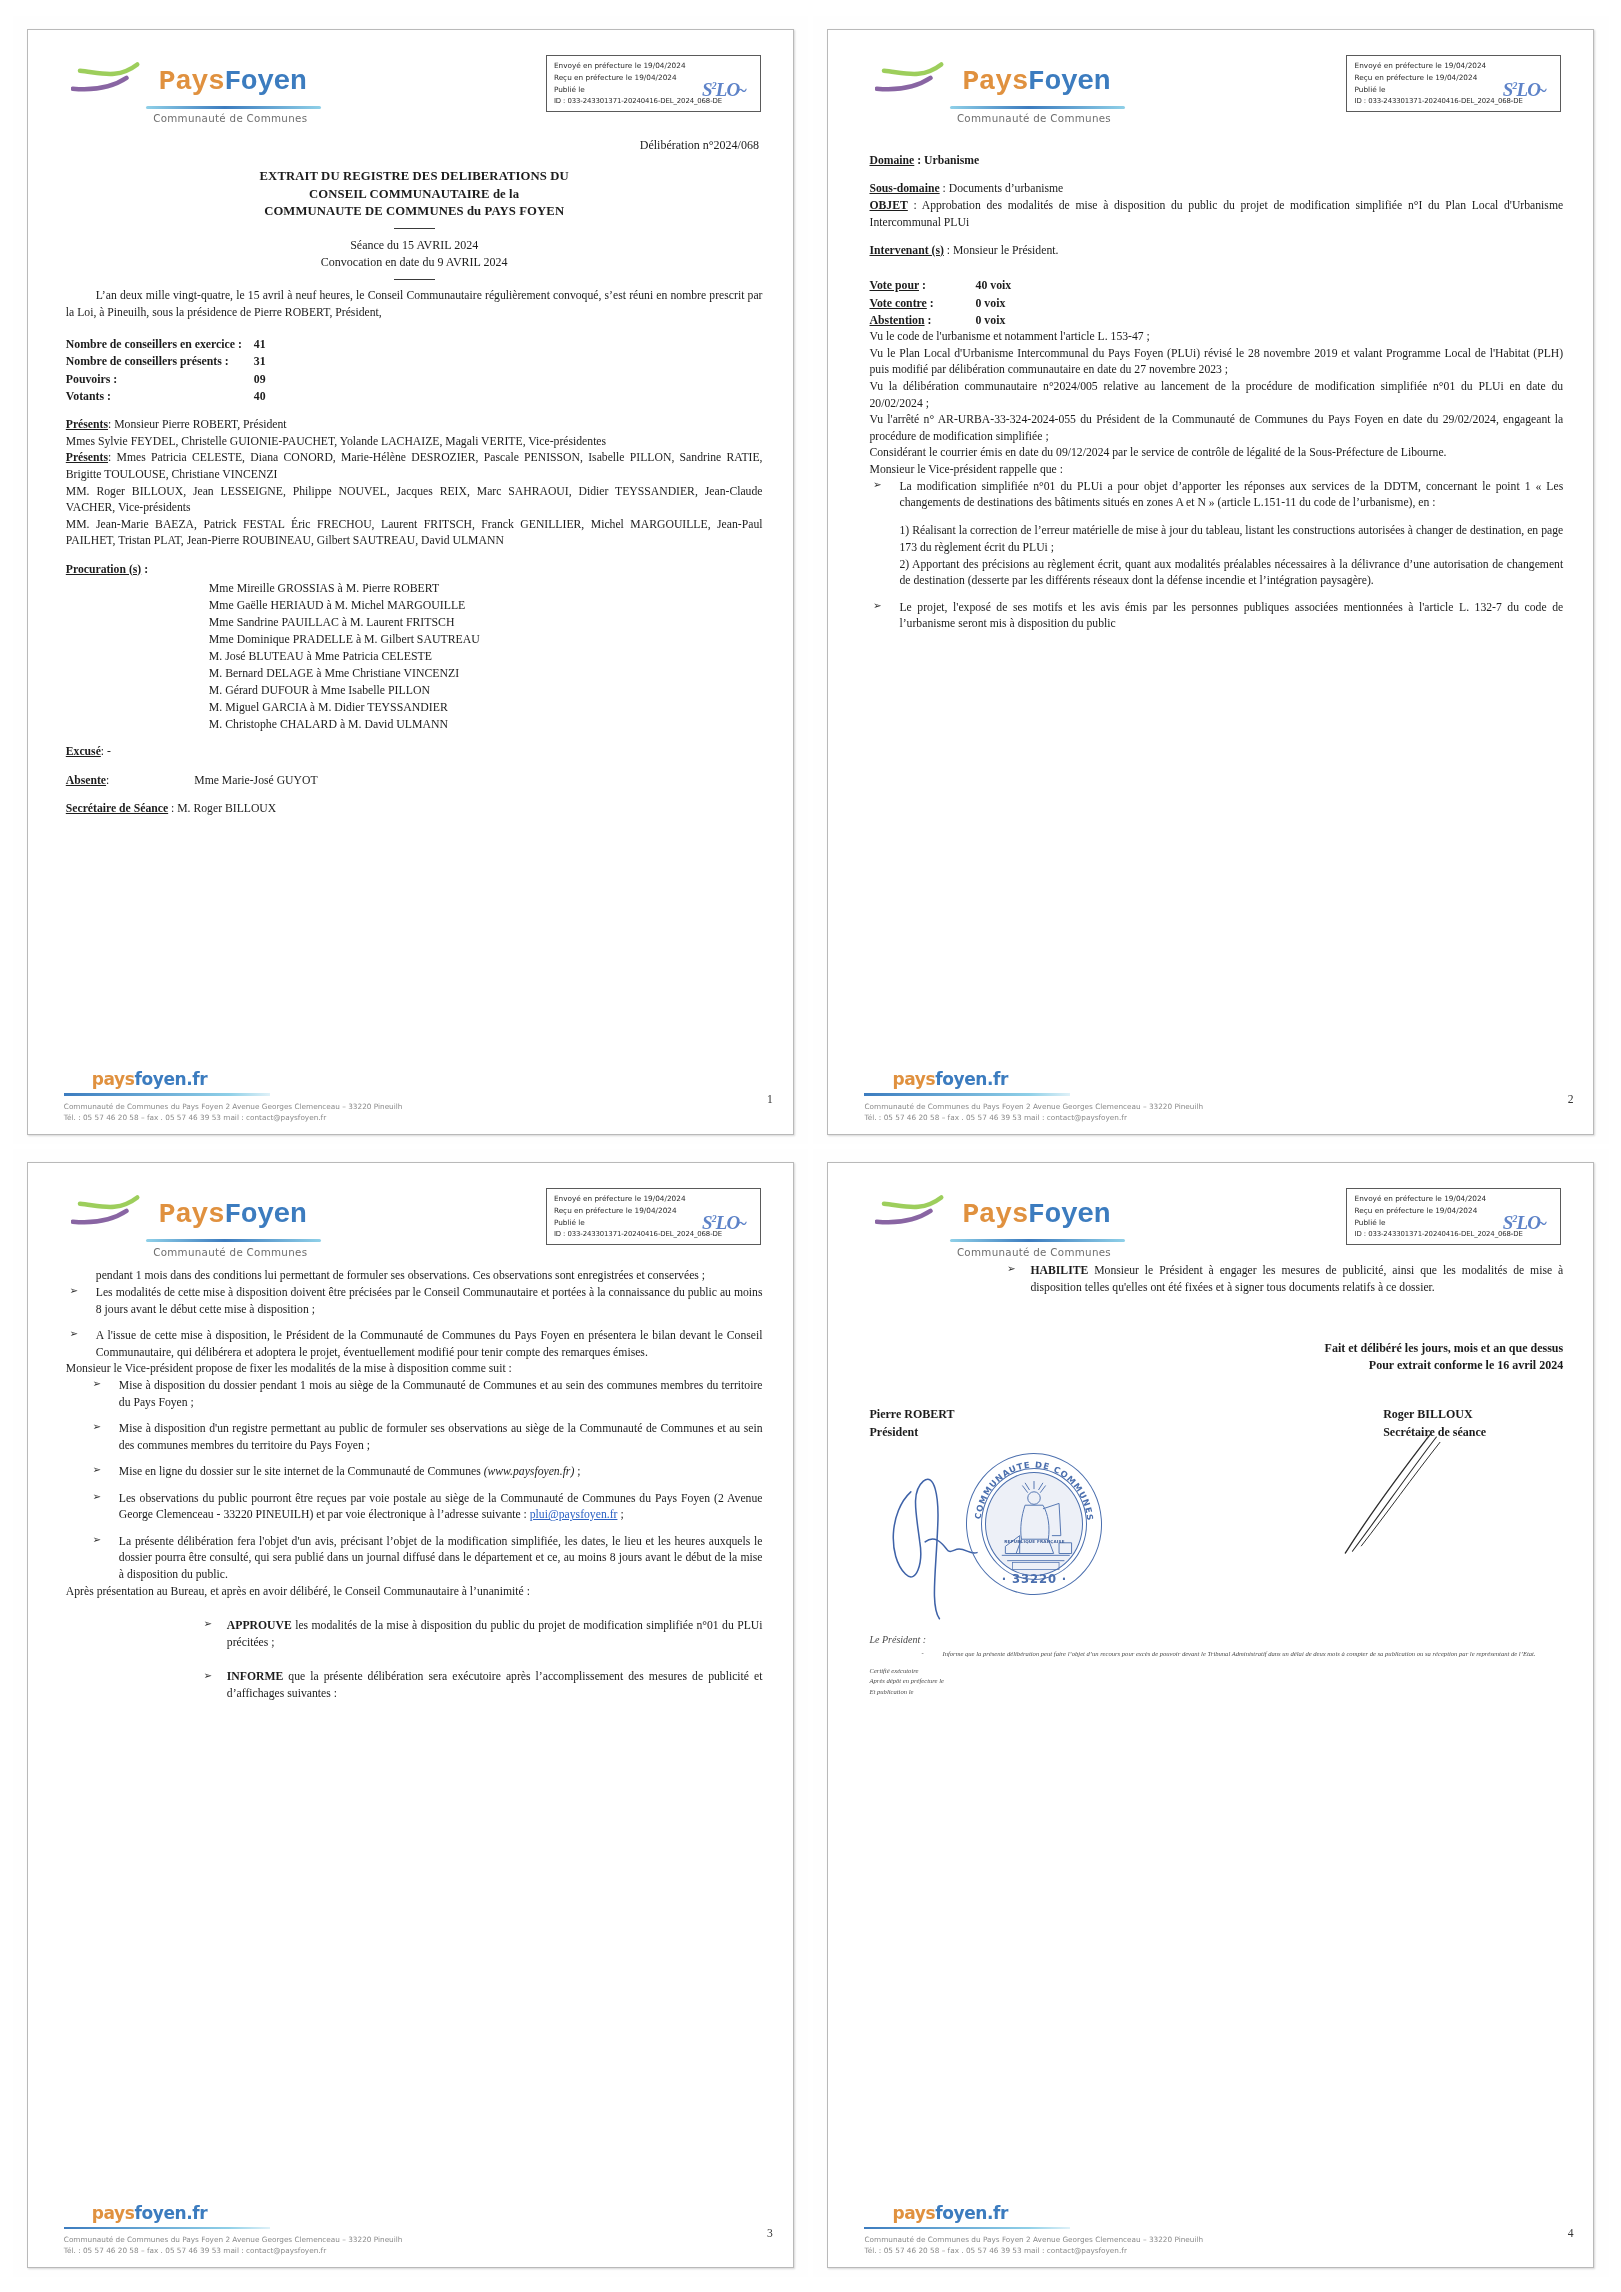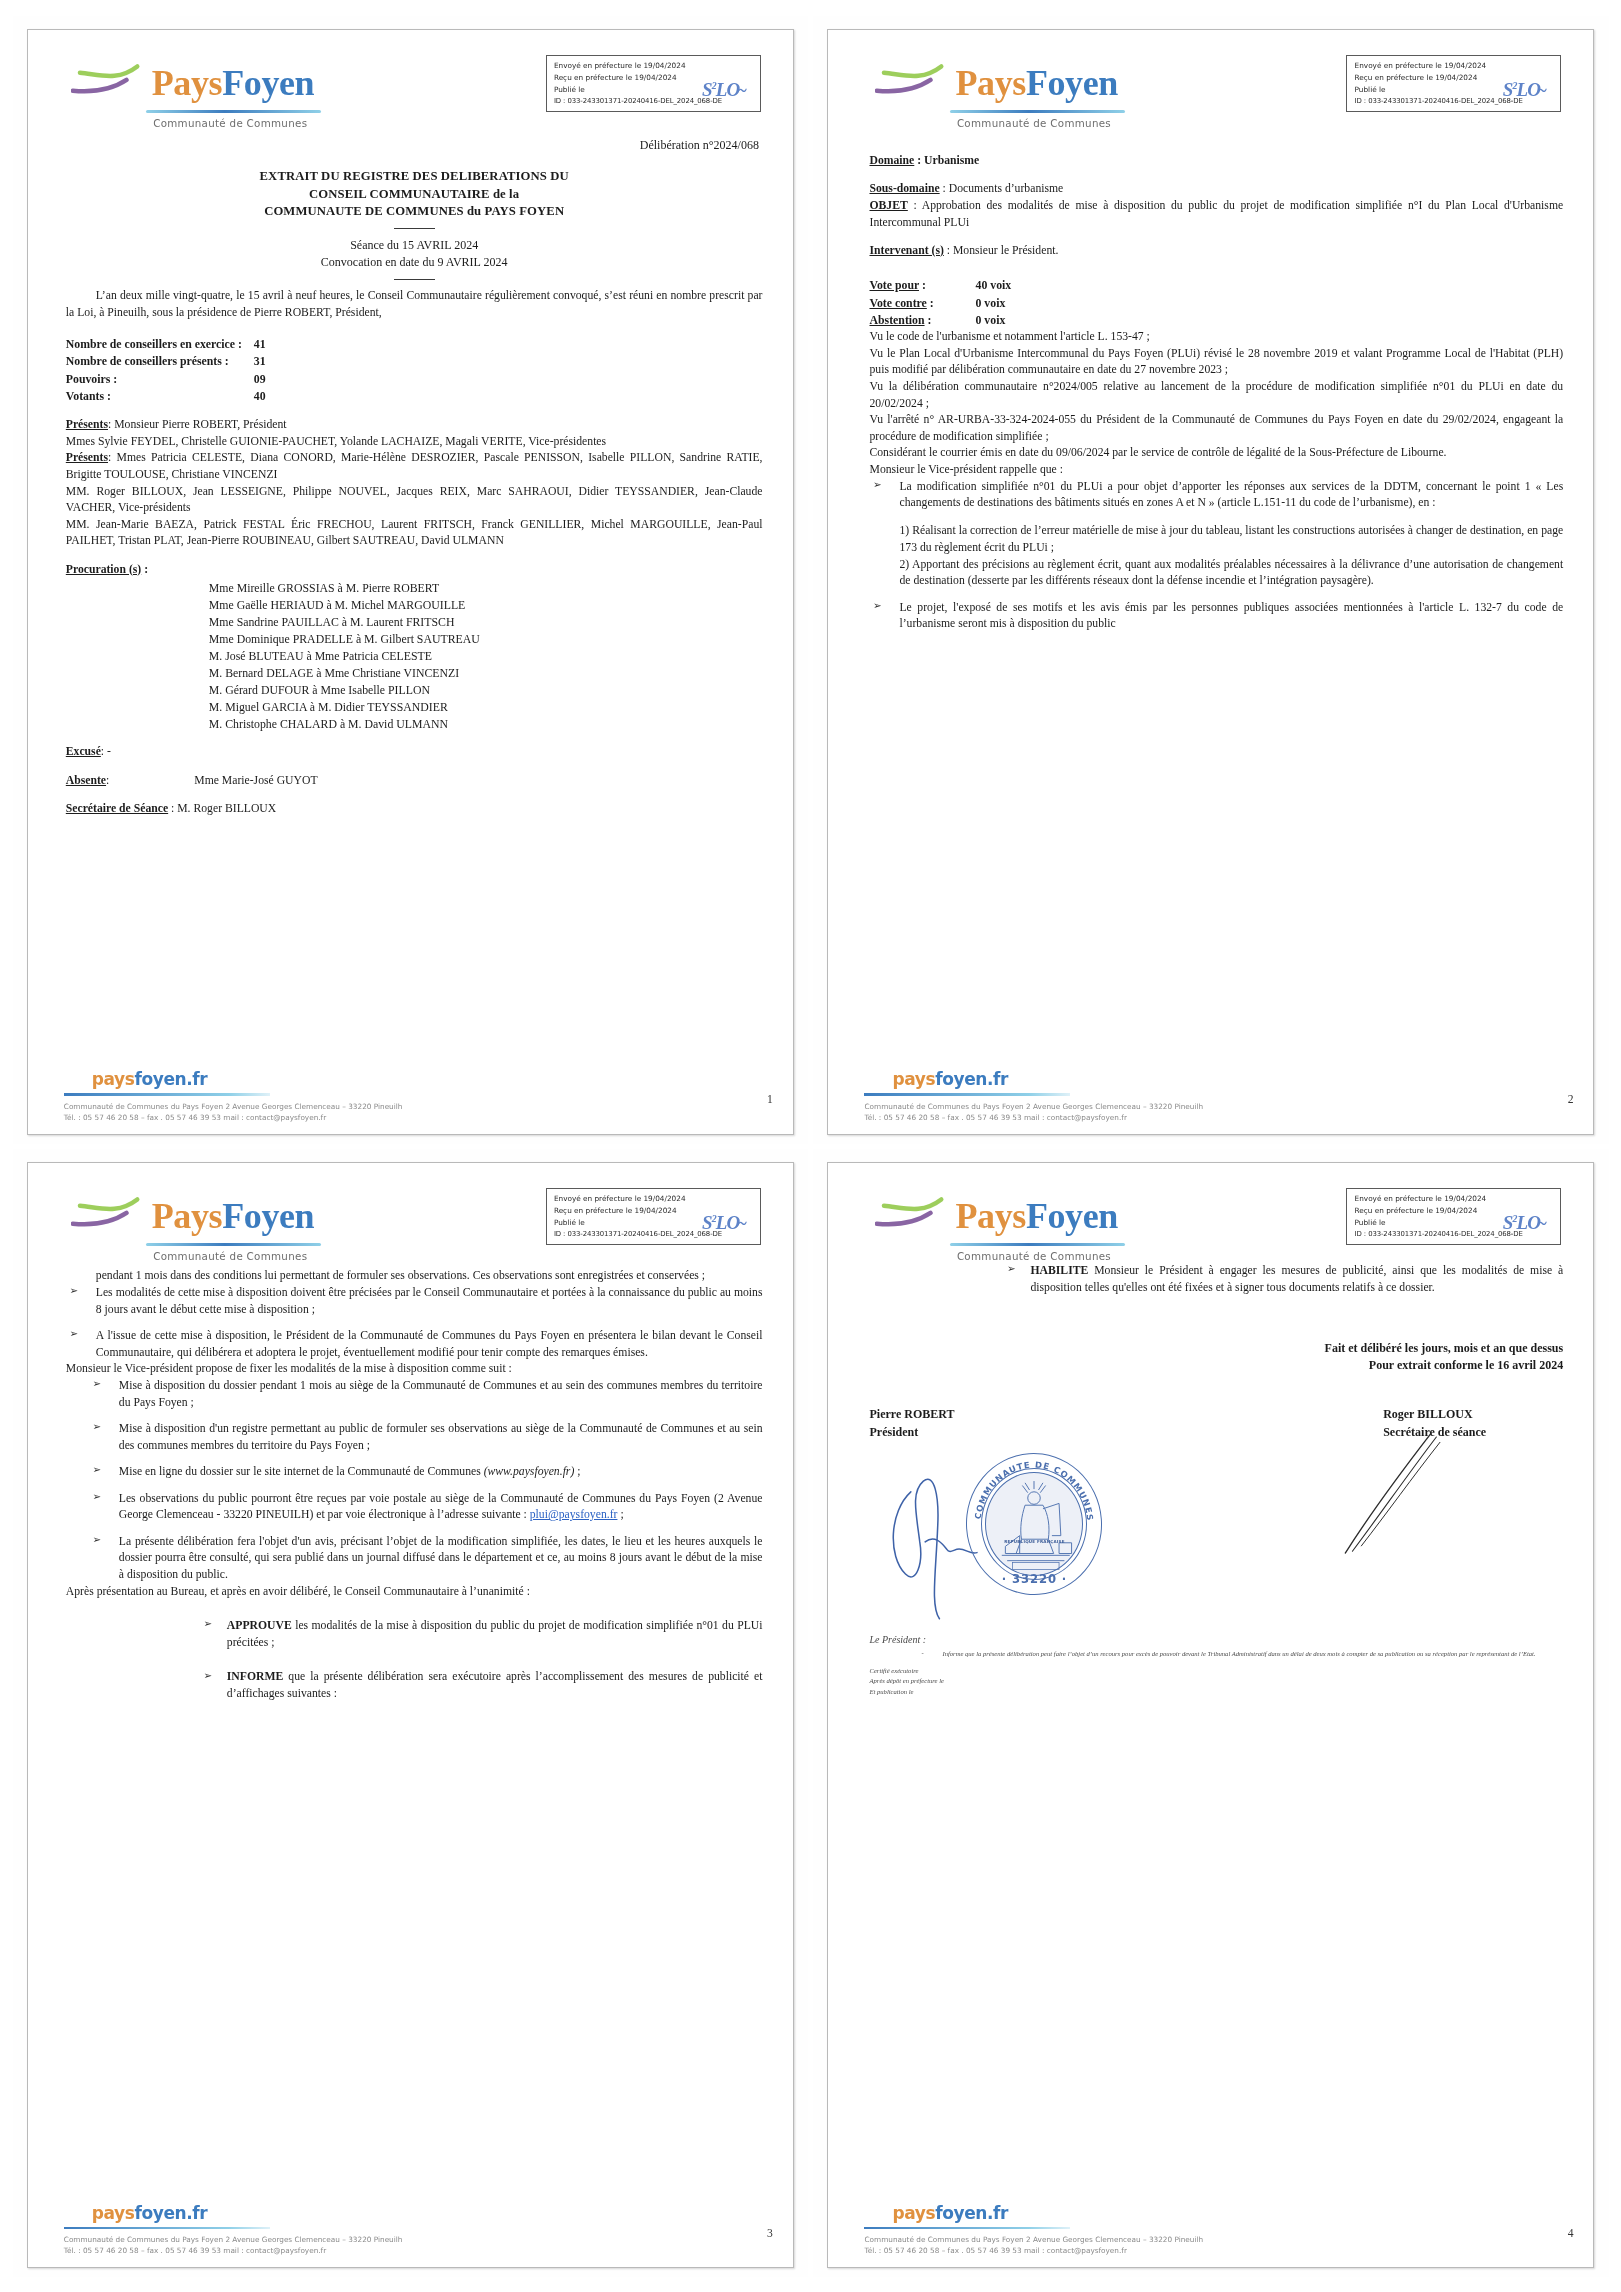--- a/index.html
+++ b/index.html
@@ -54,23 +54,24 @@
     position:relative;
     height:86px;
   }
   .logo-wrap{
     position:absolute; left:5.4px; top:9px;
     width:269px;
   }
   .logo-row{display:flex;align-items:center;gap:3.6px;}
   .swooshes{width:77px;height:47px;position:relative;flex:0 0 auto;}
   .logo-word{
-    font-family:Liberation Serif, serif;
-    font-size:36px; font-weight:600; letter-spacing:-0.4px;
+    font-family:Liberation Mono, monospace;
+    font-size:28px; font-weight:600; letter-spacing:-0.4px;
     white-space:nowrap;
+    margin-left:7px;
   }
   .logo-word .pays{color:#E0913F;}
   .logo-word .foyen{color:#3C7CBF;}
   .logo-rule{
     margin:0.9px 0 0 75px;
     height:2.7px; width:175px;
     background:linear-gradient(90deg,#8fd0e8 0%,#3C7CBF 45%,#8fd0e8 100%);
     border-radius:1.8px;
   }
   .logo-sub{
@@ -417,21 +418,21 @@
         <div class="row">
             <span class="lbl"><span class="u">Abstention</span><span> :</span></span>
             <span>0 voix</span>
           </div>
       </div>
 
       <p class="just sp">Vu le code de l'urbanisme et notamment l'article L. 153-47 ;</p>
       <p class="just sp">Vu le Plan Local d'Urbanisme Intercommunal du Pays Foyen (PLUi) révisé le 28 novembre 2019 et valant Programme Local de l'Habitat (PLH) puis modifié par délibération communautaire en date du 27 novembre 2023 ;</p>
       <p class="just sp">Vu la délibération communautaire n°2024/005 relative au lancement de la procédure de modification simplifiée n°01 du PLUi en date du 20/02/2024 ;</p>
       <p class="just sp">Vu l'arrêté n° AR-URBA-33-324-2024-055 du Président de la Communauté de Communes du Pays Foyen en date du 29/02/2024, engageant la procédure de modification simplifiée ;</p>
-      <p class="just sp">Considérant le courrier émis en date du 09/06/2024 par le service de contrôle de légalité de la Sous-Préfecture de Libourne.</p>
+      <p class="just sp">Considérant le courrier émis en date du 09/12/2024 par le service de contrôle de légalité de la Sous-Préfecture de Libourne.</p>
 
       <p class="just sp">Monsieur le Vice-président rappelle que :</p>
 
       <ul class="arrows wide sp">
         <li>
           <span>La modification simplifiée n°01 du PLUi a pour objet d’apporter les réponses aux services de la DDTM, concernant le point 1 « Les changements de destinations des bâtiments situés en zones A et N » (article L.151-11 du code de l’urbanisme), en :</span>
           <div class="sublist">
             <div>1) Réalisant la correction de l’erreur matérielle de mise à jour du tableau, listant les constructions autorisées à changer de destination, en page 173 du règlement écrit du PLUi ;</div>
             <div>2) Apportant des précisions au règlement écrit, quant aux modalités préalables nécessaires à la délivrance d’une autorisation de changement de destination (desserte par les différents réseaux dont la défense incendie et l’intégration paysagère).</div>
           </div>

